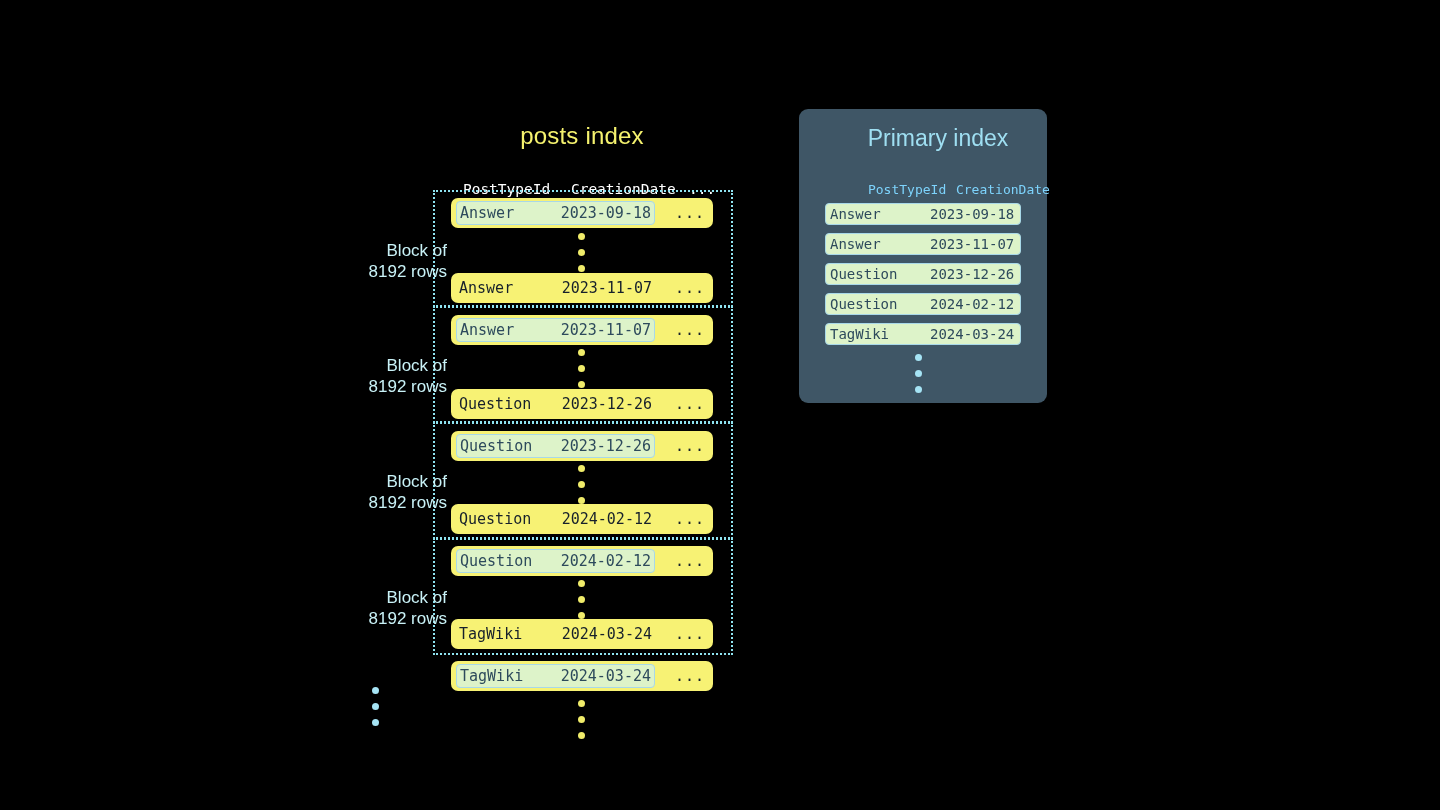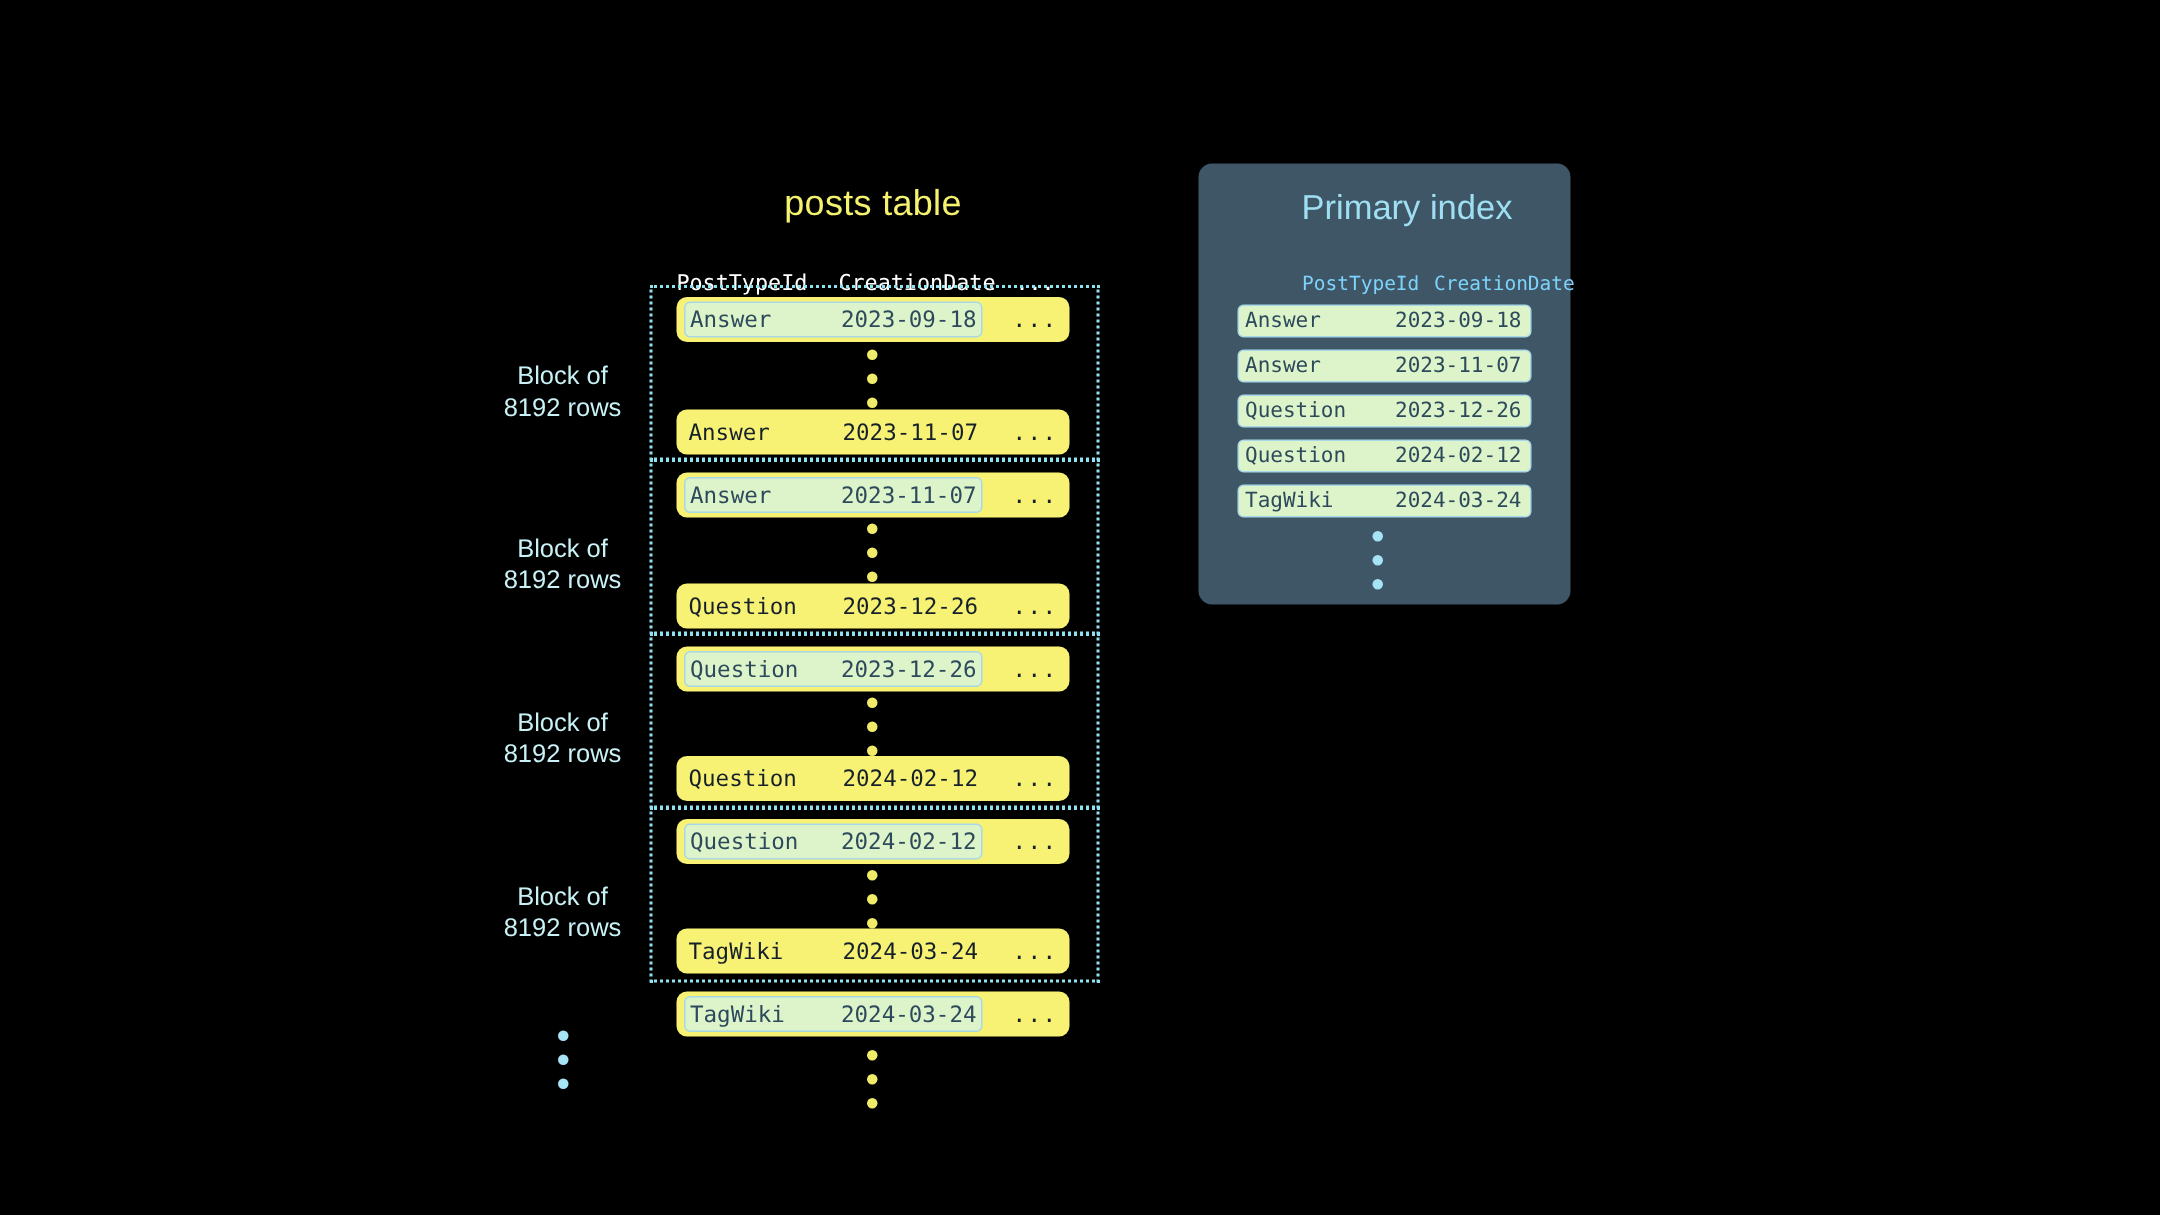--- a/index.html
+++ b/index.html
@@ -27,21 +27,21 @@
     top: 122px;
     width: 300px;
     text-align: center;
     font-size: 24px;
     color: #f5f26e;
     letter-spacing: 0.2px;
   }
 
   #posts-table-header {
     position: absolute;
-    left: 416px;
+    left: 428px;
     top: 165px;
     width: 290px;
     font-family: "DejaVu Sans Mono", monospace;
     font-size: 14.5px;
     color: #ffffff;
     white-space: pre;
   }
   #posts-table-header .h-type   { display: inline-block; width: 108px; }
   #posts-table-header .h-date   { display: inline-block; width: 118px; }
   #posts-table-header .h-more   { display: inline-block; }
@@ -49,22 +49,22 @@
   
   .block {
     position: absolute;
     border: 2px dotted #8fe3f0;
     box-sizing: border-box;
   }
 
   .block-label {
     position: absolute;
     width: 170px;
-    text-align: center;
-    left: 290px;
+    text-align: right;
+    left: 277px;
     font-size: 17px;
     line-height: 21px;
     color: #c9f2f7;
   }
 
   
   .row-pill {
     position: absolute;
     left: 451px;
     width: 262px;
@@ -166,21 +166,21 @@
     padding-left: 4px;
   }
   .idx-type { display: inline-block; width: 100px; white-space: pre; }
   .idx-date { display: inline-block; white-space: pre; }
 </style>
 </head>
 <body>
 
 <div class="stage">
 
-  <div id="posts-table-title">posts table</div>
+  <div id="posts-table-title">posts index</div>
 
   <div id="posts-table-header">
     <span class="h-type">PostTypeId</span><span class="h-date">CreationDate</span><span class="h-more">...</span>
   </div>
 
   <div class="block" style="left:433px; top:190px; width:300px; height:117px;"></div>
   <div class="block-label" style="top:240px;">
     <div>Block of</div>
     <div>8192 rows</div>
   </div>

